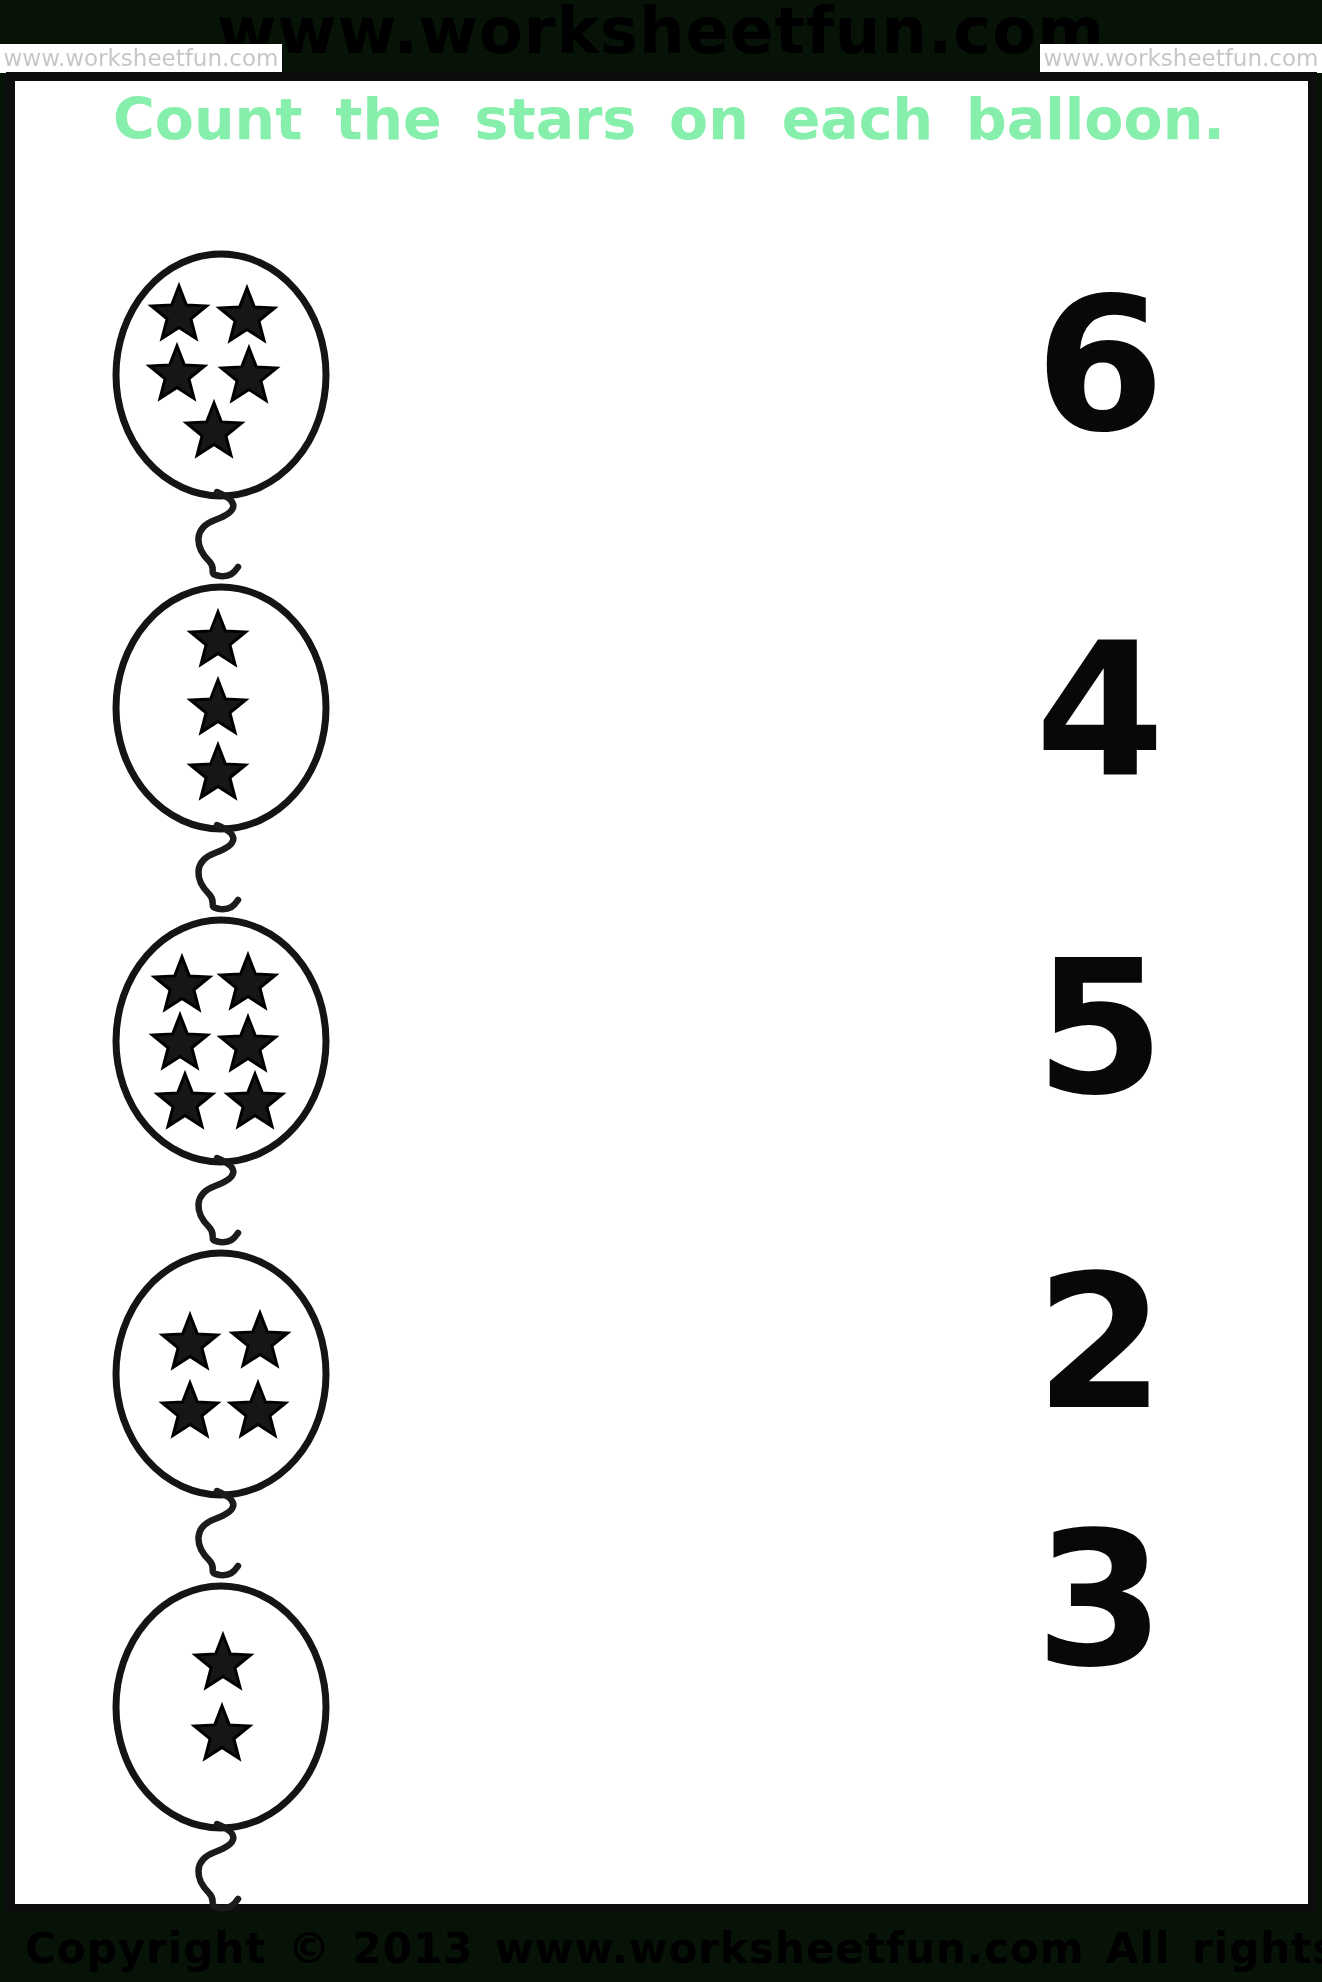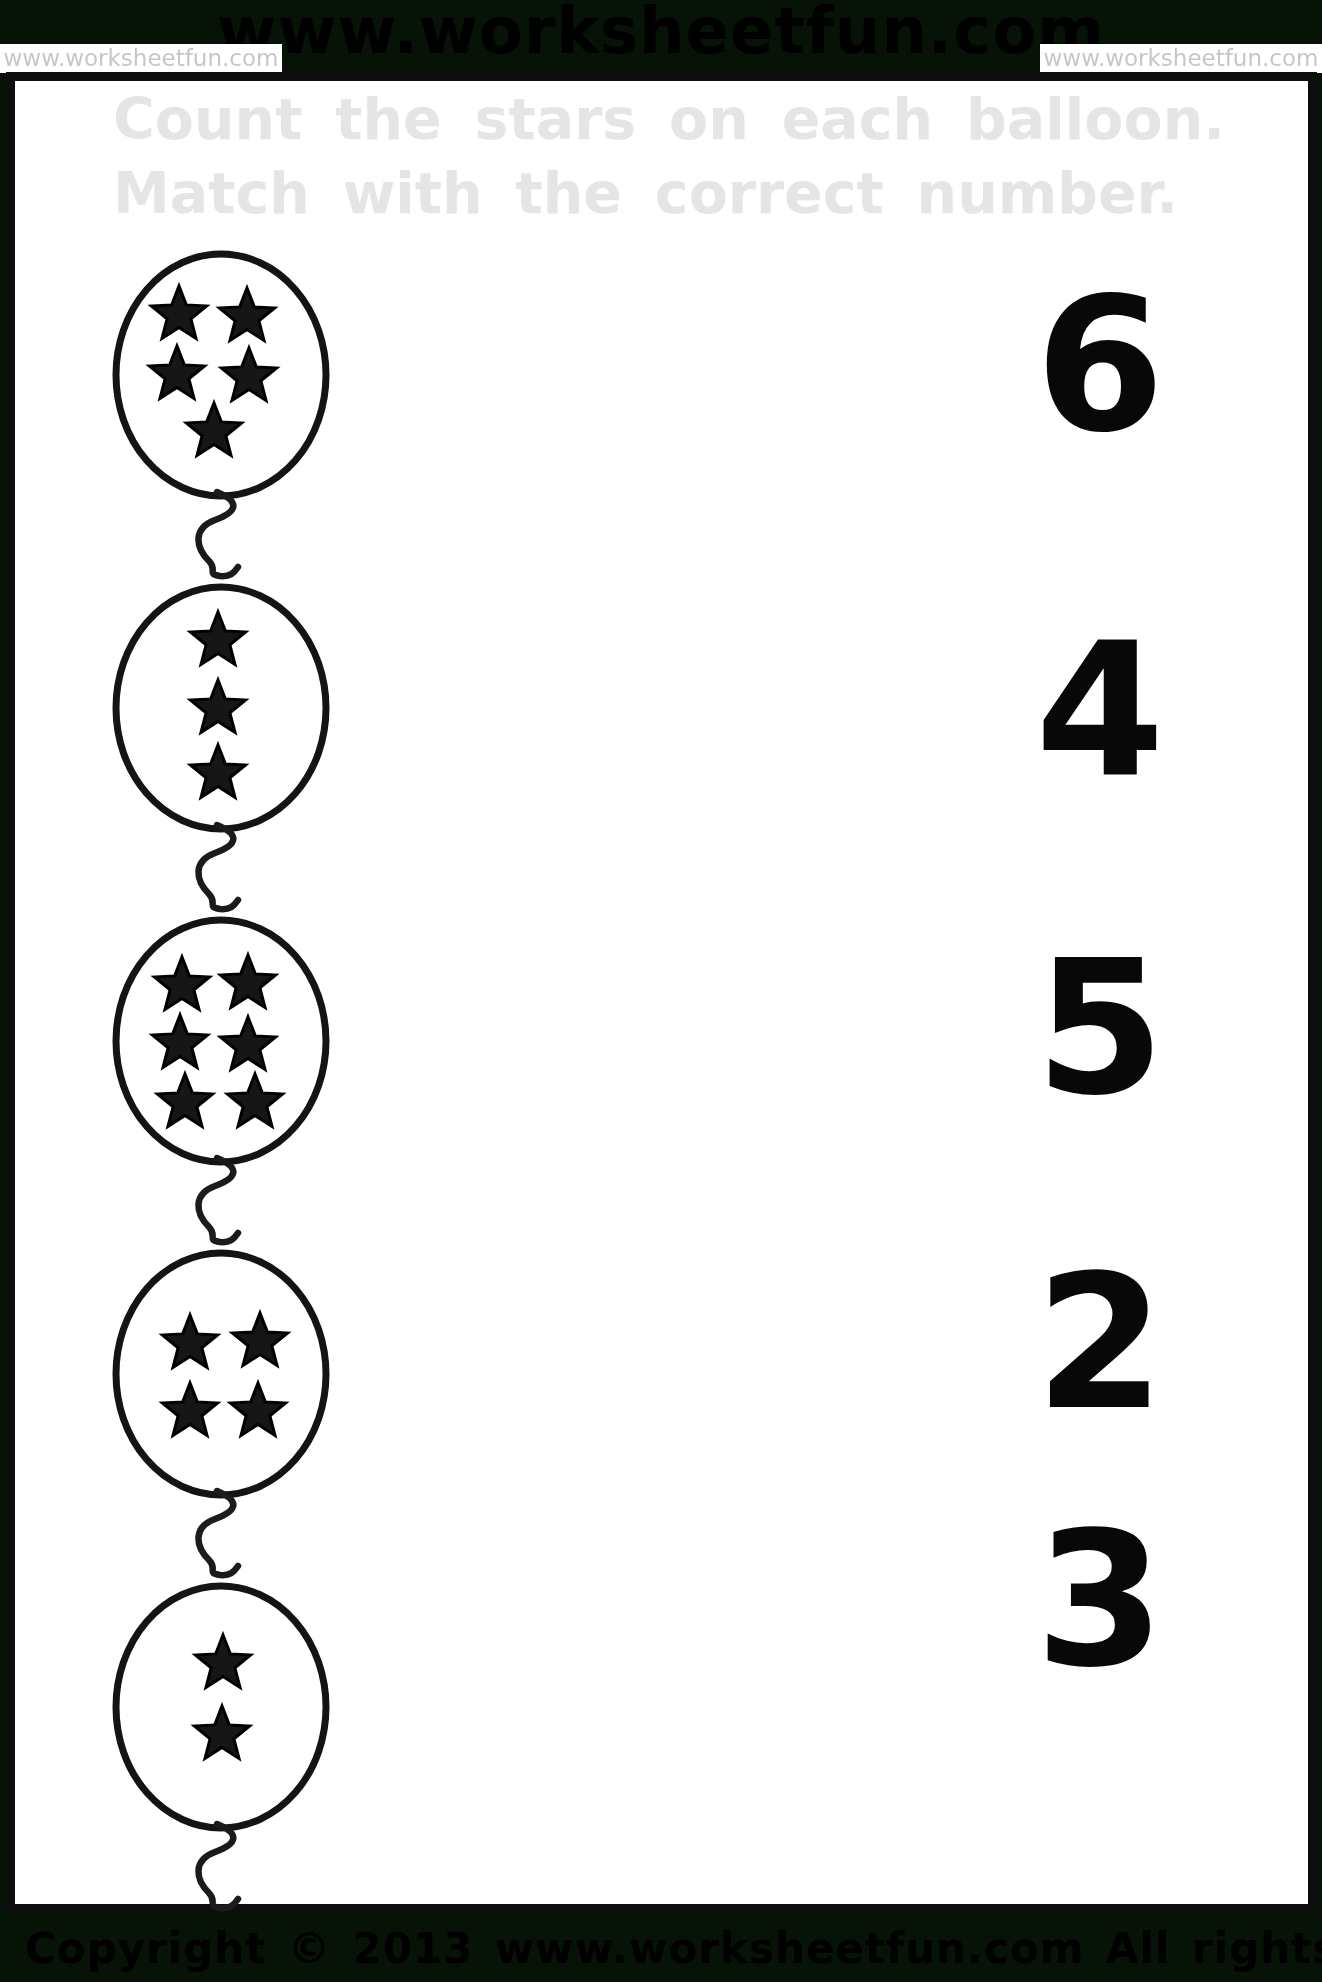--- a/index.html
+++ b/index.html
@@ -33,21 +33,21 @@
   
   .page {
     position:absolute; left:6px; top:72px;
     width:1311px; height:1841px;
     background:#ffffff;
     border:9px solid #0d0d0d;
   }
 
   .title-block {
     position:absolute; left:113px; top:82px;
-    color:#e5e5e5;
+    color:#86efac;
     font-size:57px; font-weight:700;
     line-height:74px; letter-spacing:0px; word-spacing:13px;
     white-space:nowrap;
   }
 
   .balloons-column, .numbers-column {
     position:absolute; left:0; top:0; width:1322px; height:1982px;
     pointer-events:none;
   }
 
@@ -79,21 +79,20 @@
   <span>www.worksheetfun.com</span>
 </div>
 <div class="wm-box right">
   <span>www.worksheetfun.com</span>
 </div>
 
 <div class="page"></div>
 
 <div class="title-block">
   <div>Count the stars on each balloon.</div>
-  <div>Match with the correct number.</div>
 </div>
 
 <div class="balloons-column">
     <svg width="280" height="380" viewBox="-140 -155 280 380" style="position: absolute; left: 81px; top: 220px;">
       <ellipse cx="0" cy="0" rx="105" ry="121" fill="#ffffff" stroke="#141414" stroke-width="7"></ellipse>
       <path d="M -4 117 c 24 10 20 20 -2 28 c -22 8 -20 27 -6 41 c 9 9 -3 13 11 15 c 10 1 14 -3 18 -9" fill="none" stroke="#1b1b1b" stroke-width="6.5" stroke-linecap="round"></path>
       <polygon points="-42.0,-89.0 -34.7,-70.1 -14.4,-69.0 -30.1,-56.1 -25.0,-36.5 -42.0,-47.5 -59.0,-36.5 -53.9,-56.1 -69.6,-69.0 -49.3,-70.1" fill="#161616" stroke="#000000" stroke-width="3"></polygon>
       <polygon points="26.0,-87.0 33.3,-68.1 53.6,-67.0 37.9,-54.1 43.0,-34.5 26.0,-45.5 9.0,-34.5 14.1,-54.1 -1.6,-67.0 18.7,-68.1" fill="#161616" stroke="#000000" stroke-width="3"></polygon>
       <polygon points="-44.0,-29.0 -36.7,-10.1 -16.4,-9.0 -32.1,3.9 -27.0,23.5 -44.0,12.5 -61.0,23.5 -55.9,3.9 -71.6,-9.0 -51.3,-10.1" fill="#161616" stroke="#000000" stroke-width="3"></polygon>
       <polygon points="28.0,-27.0 35.3,-8.1 55.6,-7.0 39.9,5.9 45.0,25.5 28.0,14.5 11.0,25.5 16.1,5.9 0.4,-7.0 20.7,-8.1" fill="#161616" stroke="#000000" stroke-width="3"></polygon>

